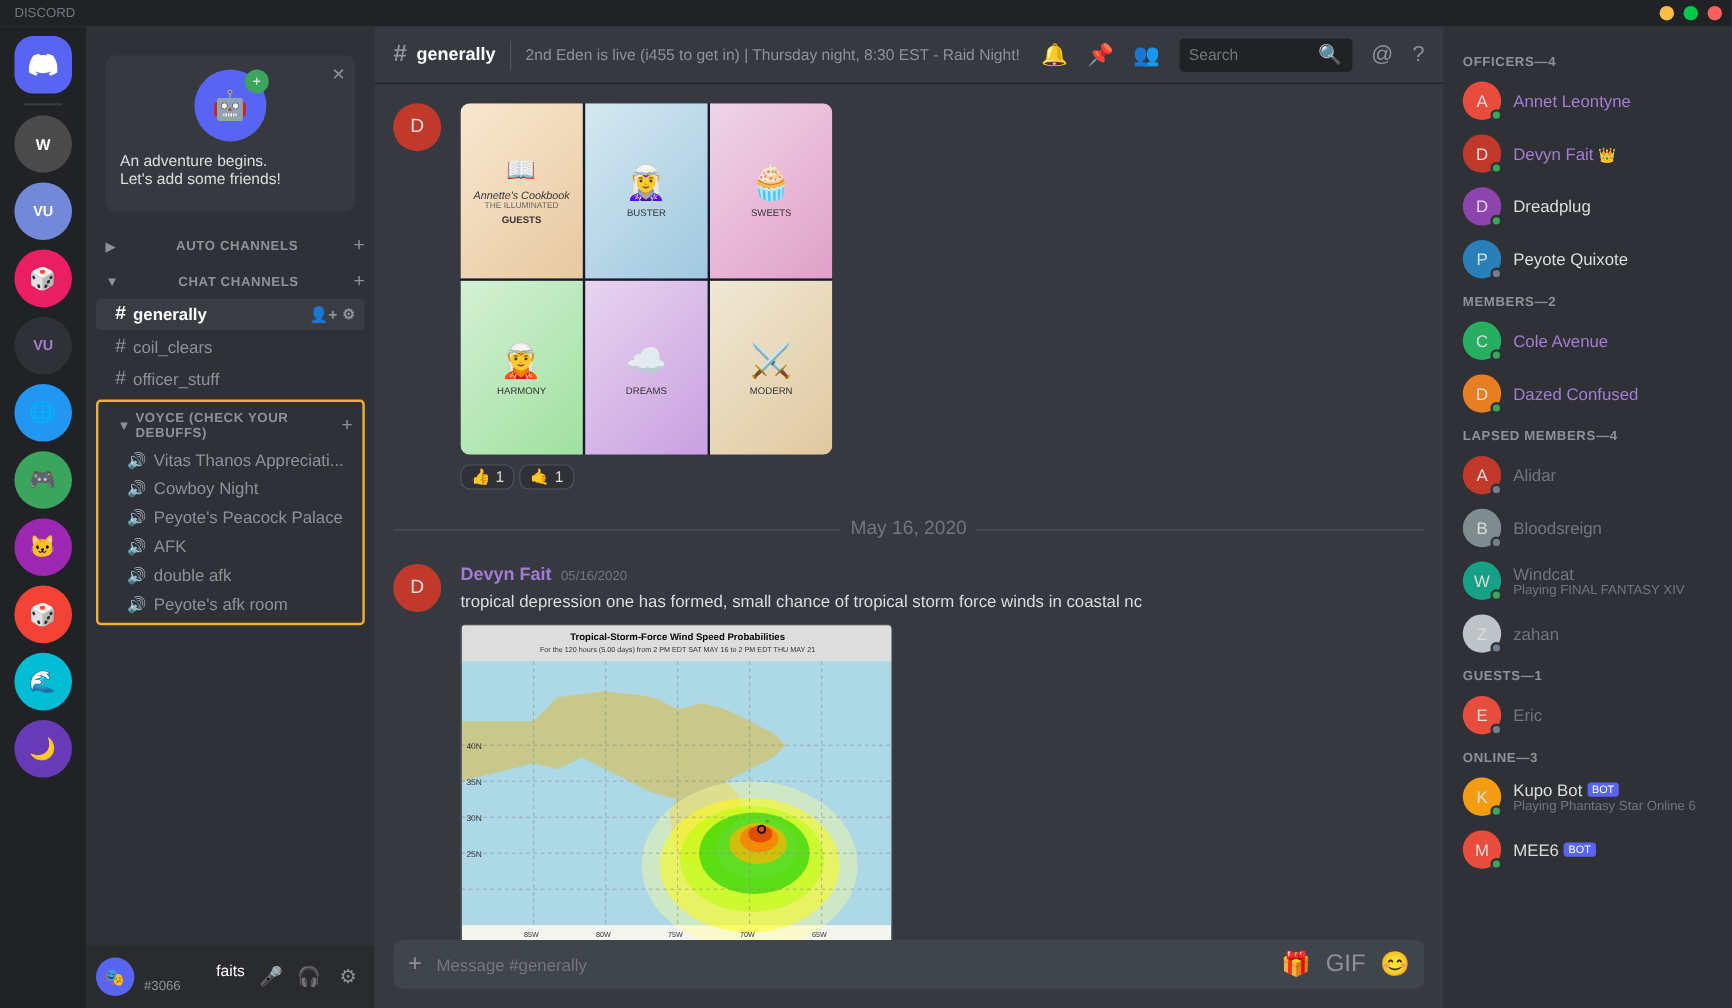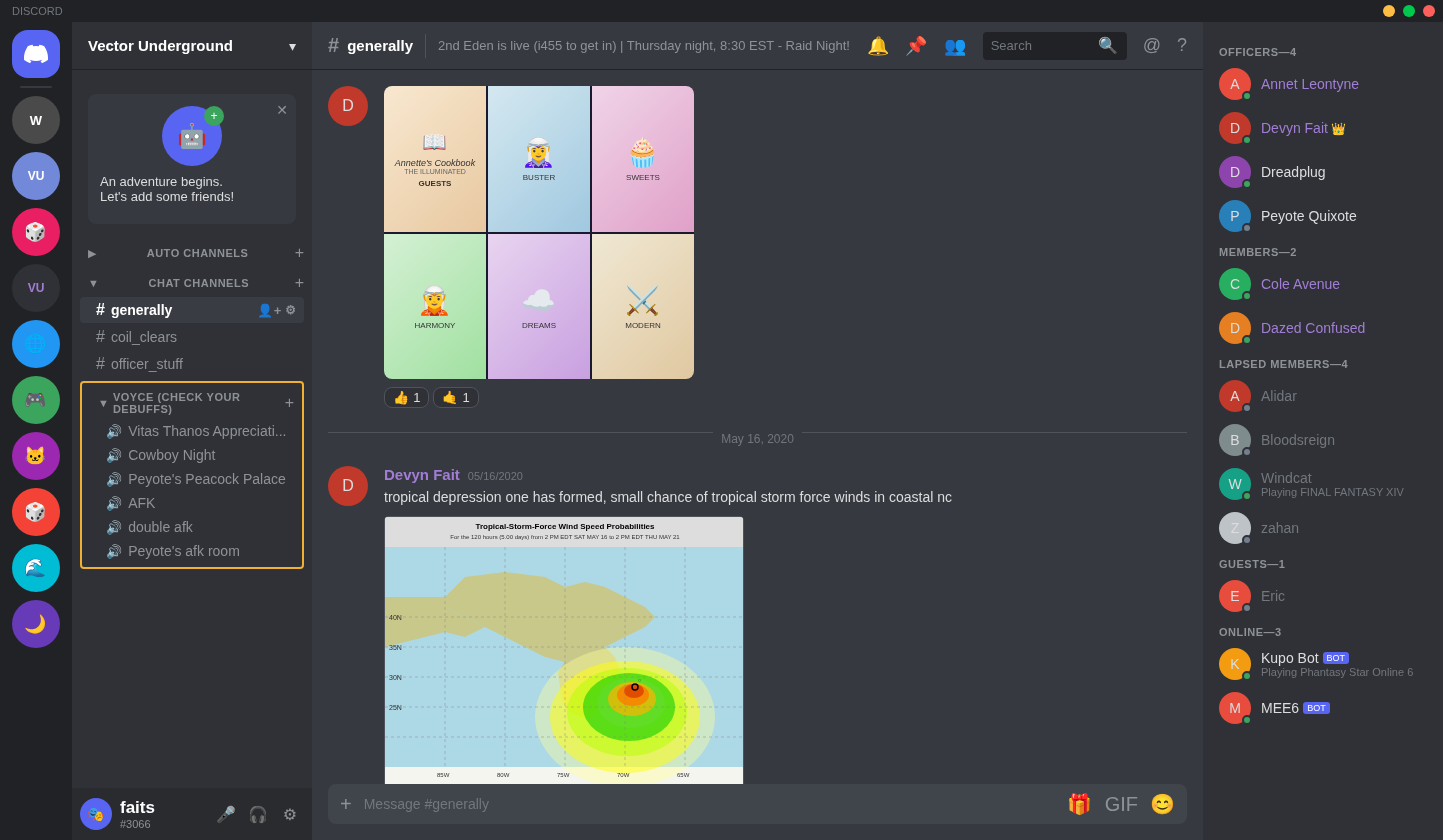--- a/index.html
+++ b/index.html
@@ -189,21 +189,21 @@
       height: 52px;
       background: #292b2f;
       display: flex;
       align-items: center;
       padding: 0 8px;
       gap: 8px;
       flex-shrink: 0;
     }
     .user-avatar { width: 32px; height: 32px; border-radius: 50%; background: #5865f2; display: flex; align-items: center; justify-content: center; font-size: 14px; }
     .user-info { flex: 1; }
-    .user-name { font-size: 17px; font-weight: 700; color: #fff; }
+    .user-name { font-size: 13px; font-weight: 400; color: #fff; text-align: right; }
     .user-tag { font-size: 11px; color: #8e9297; }
     .user-controls { display: flex; gap: 4px; }
     .user-control-btn { background: none; border: none; color: #8e9297; cursor: pointer; font-size: 16px; width: 28px; height: 28px; border-radius: 4px; display: flex; align-items: center; justify-content: center; }
 
     
     .main-content { flex: 1; display: flex; flex-direction: column; overflow: hidden; background: #36393f; }
 
     
     .channel-header {
       height: 48px;
@@ -238,25 +238,25 @@
       font-size: 13px;
       width: 100%;
     }
     .header-search input::placeholder { color: #72767d; }
 
     
     .messages-area { flex: 1; overflow-y: auto; padding: 16px; display: flex; flex-direction: column; gap: 4px; }
 
     .date-divider {
       display: flex;
-      align-items: flex-start;
+      align-items: center;
       gap: 8px;
       margin: 16px 0;
       color: #72767d;
-      font-size: 12px;
+      font-size: 16px;
     }
     .date-divider-line { flex: 1; height: 1px; background: #4f545c; }
 
     .message-group { display: flex; gap: 16px; margin-bottom: 4px; }
     .message-avatar { width: 40px; height: 40px; border-radius: 50%; background: #5865f2; display: flex; align-items: center; justify-content: center; font-size: 16px; flex-shrink: 0; }
     .message-body { flex: 1; }
     .message-header { display: flex; align-items: baseline; gap: 8px; margin-bottom: 4px; }
     .message-author { font-weight: 600; font-size: 15px; color: #fff; }
     .message-author.purple { color: #a27dd5; }
     .message-timestamp { font-size: 11px; color: #72767d; }
@@ -393,24 +393,20 @@
     <div class="server-icon" style="background:#2f3136;font-size:12px;font-weight:700;color:#a27dd5;">VU</div>
     <div class="server-icon" style="background:#2196f3;font-size:18px;">🌐</div>
     <div class="server-icon" style="background:#3ba55d;font-size:18px;">🎮</div>
     <div class="server-icon" style="background:#9c27b0;font-size:18px;">🐱</div>
     <div class="server-icon" style="background:#f44336;font-size:18px;">🎲</div>
     <div class="server-icon" style="background:#00bcd4;font-size:18px;">🌊</div>
     <div class="server-icon" style="background:#673ab7;font-size:18px;">🌙</div>
   </div>
 
   <div class="channel-sidebar">
-    <div class="server-header">
-      <span class="server-name">Vector Underground</span>
-      <span class="server-header-chevron">▾</span>
-    </div>
 
     <div class="channel-list">
 
       <div class="invite-section">
         <div class="invite-bubble">
           <span class="invite-close">✕</span>
           <div class="invite-avatar-container">
             <div class="invite-avatar">🤖</div>
             <div class="invite-plus">+</div>
           </div>

